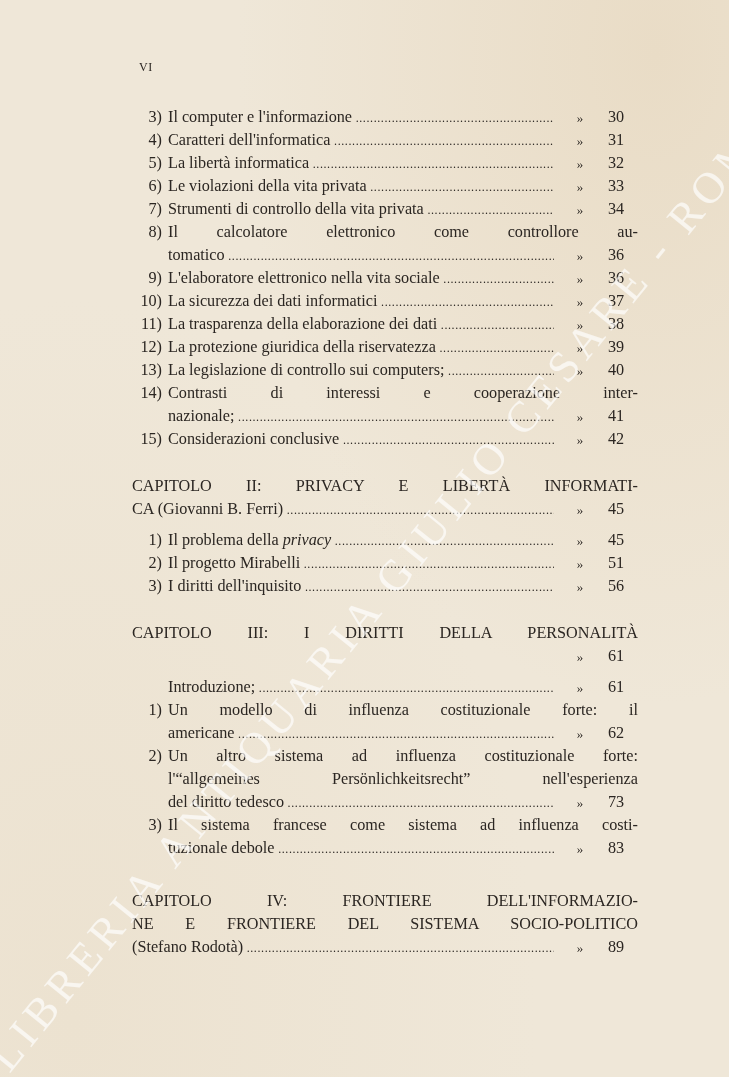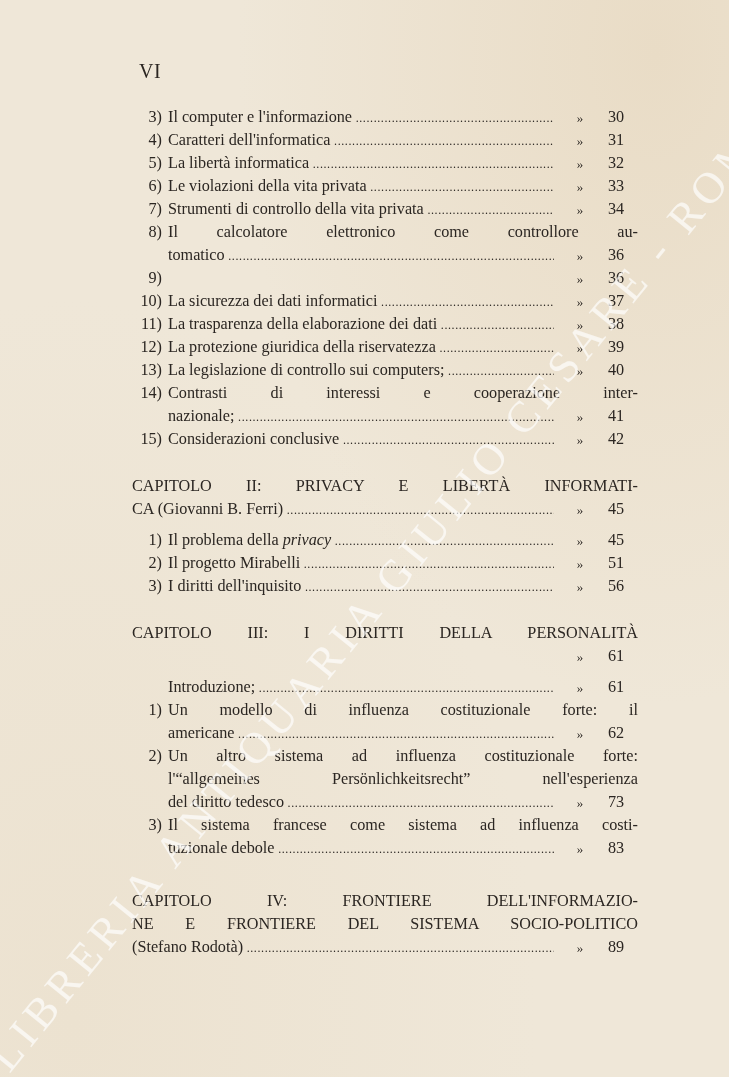--- a/index.html
+++ b/index.html
@@ -20,21 +20,21 @@
       inset: 0;
       background:
         radial-gradient(ellipse at 90% 5%, #e9dcc6 0%, rgba(233,220,198,0) 45%),
         radial-gradient(ellipse at 10% 95%, #ece2d0 0%, rgba(236,226,208,0) 50%),
         #efe7d8;
     }
     .folio {
       position: absolute;
       left: 139px;
       top: 60px;
-      font-size: 20px;
+      font-size: 12px;
       letter-spacing: 0.5px;
     }
     .toc {
       position: absolute;
       left: 132px;
       top: 106px;
       width: 506px;
       font-size: 16.2px;
     }
     .row {
@@ -166,20 +166,21 @@
       <span class="num">8)</span>
       <span class="text justify" style="right:0">Il calcolatore elettronico come controllore au-</span>
     </div>
     <div class="row">
       <span class="text lead">tomatico</span>
       <span class="raquo">»</span>
       <span class="page-num">36</span>
     </div>
     <div class="row">
       <span class="num">9)</span>
+      <span class="text lead">L'elaboratore elettronico nella vita sociale</span>
       <span class="raquo">»</span>
       <span class="page-num">36</span>
     </div>
     <div class="row">
       <span class="num">10)</span>
       <span class="text lead">La sicurezza dei dati informatici</span>
       <span class="raquo">»</span>
       <span class="page-num">37</span>
     </div>
     <div class="row">

